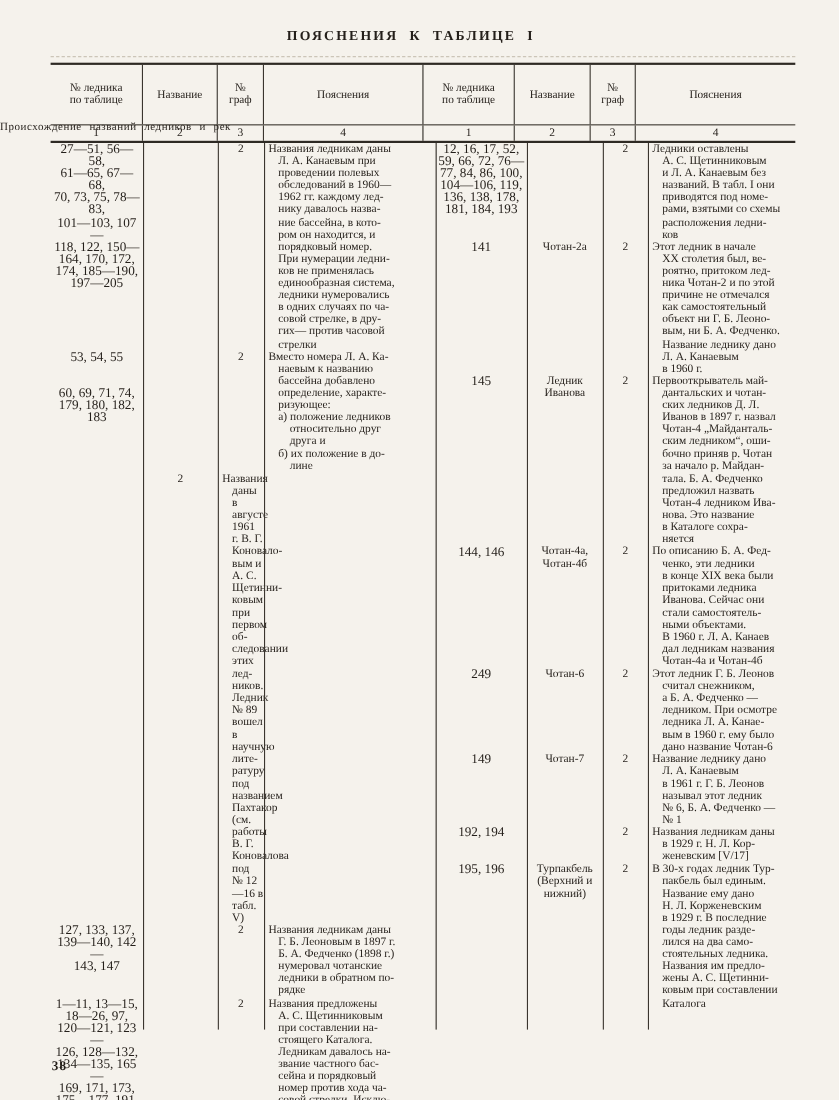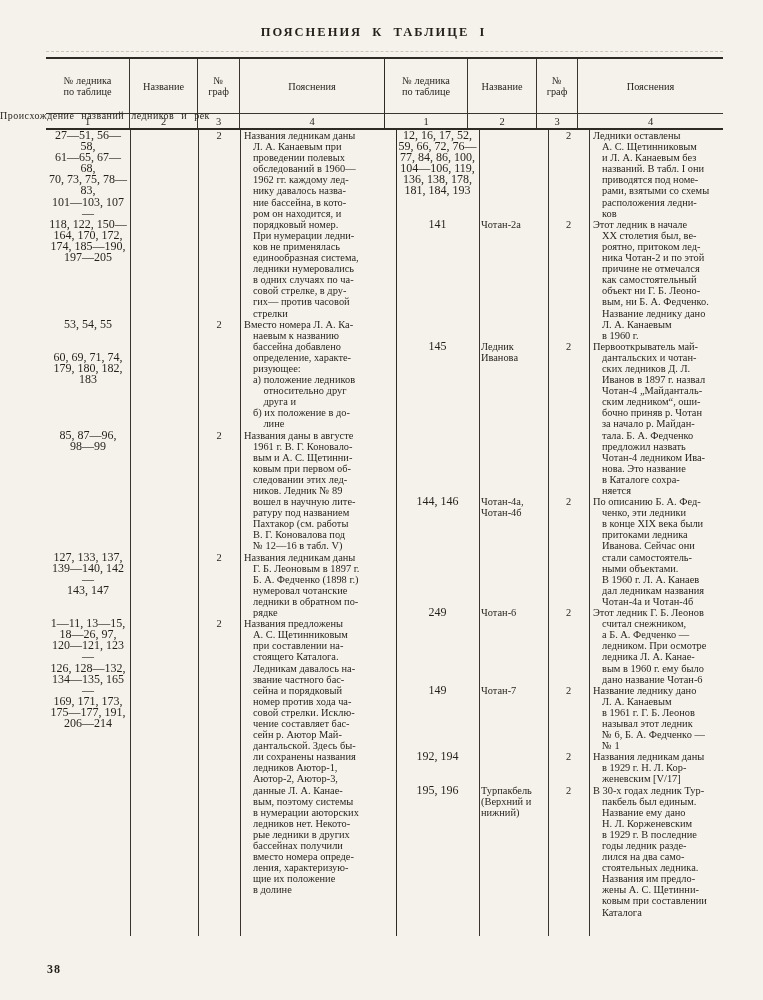--- a/index.html
+++ b/index.html
@@ -49,21 +49,21 @@
   .half.left  { width: 339px; }
   .half.right { width: 338px; margin-left: 22px; }
   .vline { position: absolute; top: 0; bottom: 0; width: 1px; background: #3a352e; }
   .vline.sep { width: 1.5px; background: #2e2a24; }
 
   .trow { display: grid; }
   .half.left  .trow { grid-template-columns: 84px 68px 42px 1fr; }
   .half.right .trow { grid-template-columns: 83px 69px 41px 1fr; }
   .cell { font-size: 10.4px; line-height: 11.1px; white-space: pre-wrap; }
   .cell.nums { text-align: center; padding: 0 2px; font-size: 12px; }
-  .cell.name { text-align: left; padding: 0 2px; }
+  .cell.name { text-align: center; padding: 0 2px; }
   .cell.graf { text-align: center; }
   .cell.text { padding-left: 13px; text-indent: -9px; padding-right: 0; }
 
   .page-number {
     position: absolute; top: 962px; left: 47px;
     font-size: 12px; font-weight: bold; letter-spacing: 1px;
   }
 </style>
 </head>
 <body>
@@ -152,22 +152,20 @@
 бассейна добавлено
 определение, характе-
 ризующее:
 а) положение ледников
     относительно друг
     друга и
 б) их положение в до-
     лине</div>
       </div>
       <div class="trow">
-        <div class="cell nums">85, 87—96,
-98—99</div>
         <div class="cell name"></div>
         <div class="cell graf">2</div>
         <div class="cell text">Названия даны в августе
 1961 г. В. Г. Коновало-
 вым и А. С. Щетинни-
 ковым при первом об-
 следовании этих лед-
 ников. Ледник № 89
 вошел в научную лите-
 ратуру под названием

